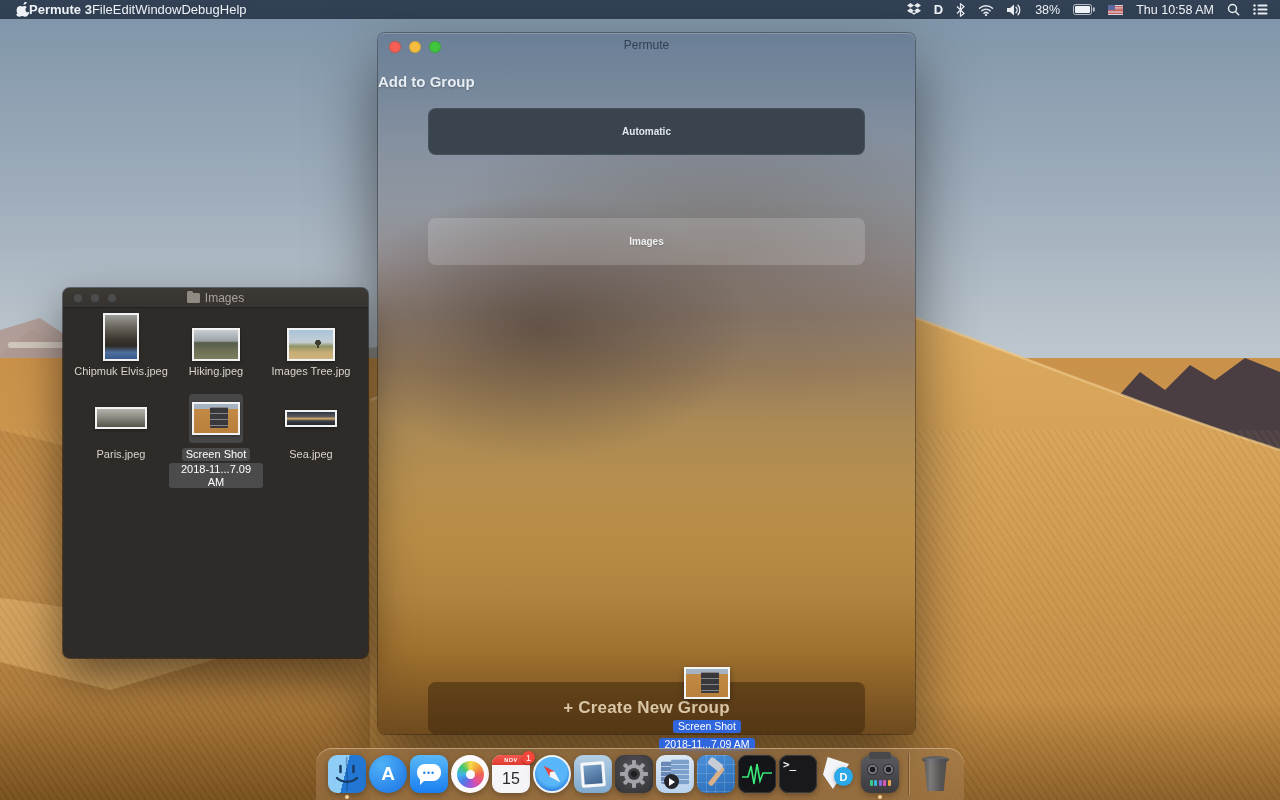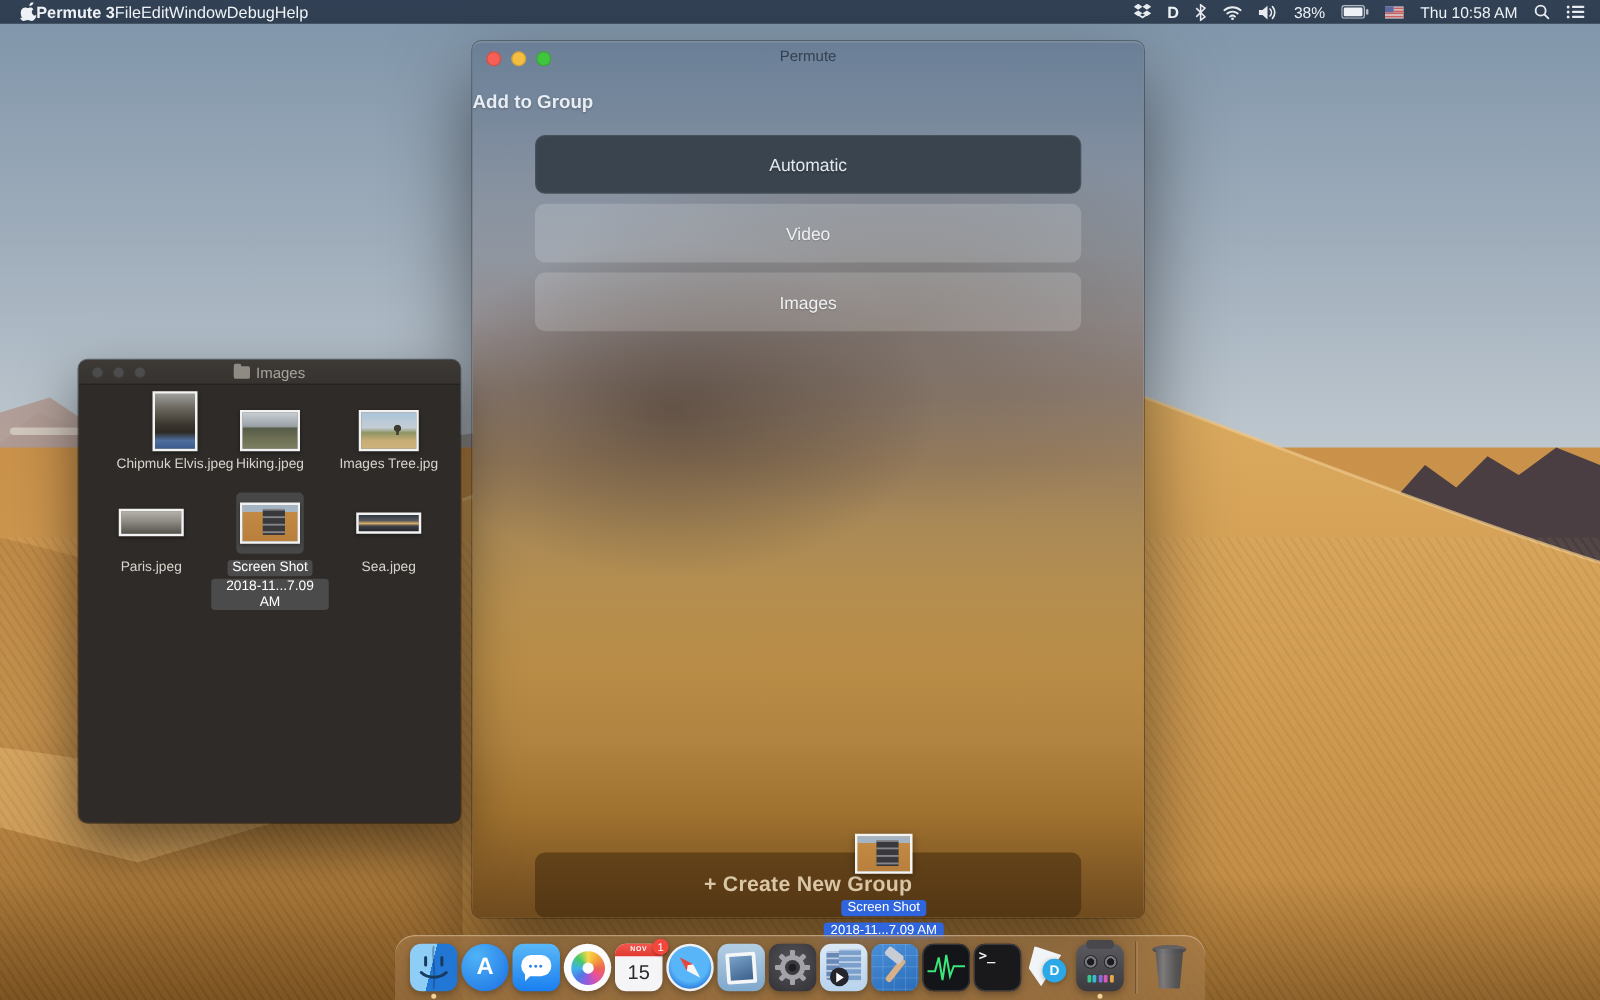--- a/index.html
+++ b/index.html
@@ -64,21 +64,21 @@
       radial-gradient(ellipse 300px 190px at 30% 42%, rgba(66,51,42,.55), rgba(66,51,42,0) 70%),
       radial-gradient(ellipse 430px 220px at 64% 32%, rgba(96,80,64,.45), rgba(96,80,64,0) 70%),
       linear-gradient(180deg,#6a7f97 0%,#77889c 8%,#8691a0 16%,#8f96a0 24%,#948f92 32%,#8f7f74 40%,#9a7f5e 48%,#ab8a55 56%,#b68e4e 64%,#b98c46 72%,#b08340 80%,#a0722f 88%,#7e5624 96%,#6e4a1e 100%); }
   .pw-lights { position:absolute; left:11px; top:8px; display:flex; gap:8px; }
   .pw-light { width:12px; height:12px; border-radius:50%; box-shadow:inset 0 0 0 1px rgba(0,0,0,.15); }
   .pw-red { background:#f55f55; } .pw-yellow { background:#f5be40; } .pw-green { background:#41c53e; }
   .pw-title { position:absolute; top:5px; left:0; right:0; text-align:center; font-size:12px; color:rgba(38,48,62,.8); }
   .pw-heading { position:absolute; top:40px; left:0; right:0; font-size:15px; font-weight:bold;
     color:#e7edf3; text-shadow:0 1px 2px rgba(0,0,0,.25); }
   .grp-btn { position:absolute; left:50px; width:437px; height:47px; border-radius:8px;
-    display:flex; align-items:center; justify-content:center; font-size:14px; font-weight:normal;
+    display:flex; align-items:center; justify-content:center; font-size:10px; font-weight:bold;
     color:#eef0f2; text-shadow:0 1px 1px rgba(0,0,0,.2); background:rgba(255,255,255,.17); }
   .grp-auto { top:75px; background:#3a444e; box-shadow:inset 0 0 0 1px rgba(255,255,255,.07); color:#e2e8ee; }
   .grp-video { top:130px; } .grp-images { top:185px; } .grp-audio { top:240px; }
   .create-btn { position:absolute; left:50px; top:649px; width:437px; height:52px; border-radius:8px;
     background:rgba(58,36,10,.5); display:flex; align-items:center; justify-content:center;
     font-size:17px; font-weight:bold; color:#d9c6a6; letter-spacing:.2px; }
 
   
   .ghost-thumb { position:absolute; left:684px; top:667px; width:46px; height:32px; z-index:30;
     border:2px solid #f4f4f4; background:linear-gradient(180deg,#a4b4c2 0%,#a4b4c2 18%,#c28a45 18%,#b97f3c 100%);
@@ -293,21 +293,21 @@
       <span class="fw-light"></span>
       <span class="fw-light"></span>
       <span class="fw-light"></span>
     </div>
     <div class="fw-title">
       <span class="folder-ic"></span>
       <span>Images</span>
     </div>
   </div>
 
-  <div class="f-item" style="left:11px; top:19px;margin-left:19px;">
+  <div class="f-item" style="left:11px; top:19px;">
     <div class="thumb-box">
         <div class="thumb t-chipmuk"></div>
       </div>
     <div class="f-label">Chipmuk Elvis.jpeg</div>
   </div>
   <div class="f-item" style="left:106px; top:19px;">
     <div class="thumb-box">
         <div class="thumb t-hiking"></div>
       </div>
     <div class="f-label">Hiking.jpeg</div>
@@ -350,21 +350,20 @@
 
 <div class="permute">
   <div class="pw-lights">
     <span class="pw-light pw-red"></span>
     <span class="pw-light pw-yellow"></span>
     <span class="pw-light pw-green"></span>
   </div>
   <div class="pw-title">Permute</div>
   <div class="pw-heading">Add to Group</div>
   <div class="grp-btn grp-auto">Automatic</div>
-  <div class="grp-btn grp-video">Video</div>
   <div class="grp-btn grp-images">Images</div>
   <div class="create-btn">+  Create New Group</div>
 </div>
 
 <div class="ghost-thumb">
   <span class="mini-win"></span>
 </div>
 <div class="ghost-labels">
   <span class="bluepill">Screen Shot</span><br>
   <span class="bluepill">2018-11...7.09 AM</span>

